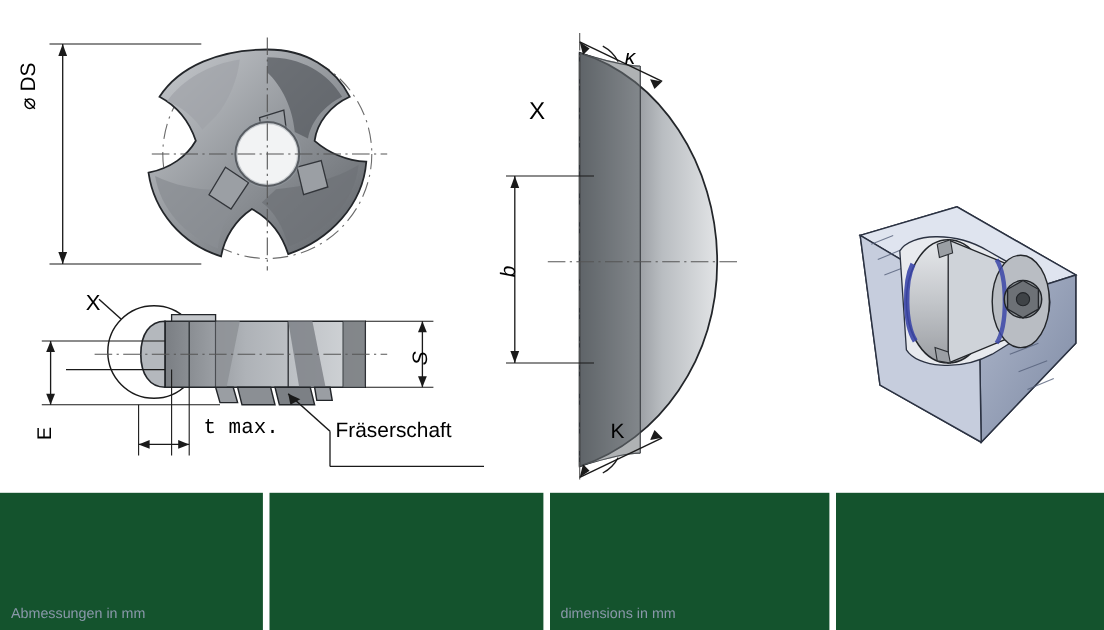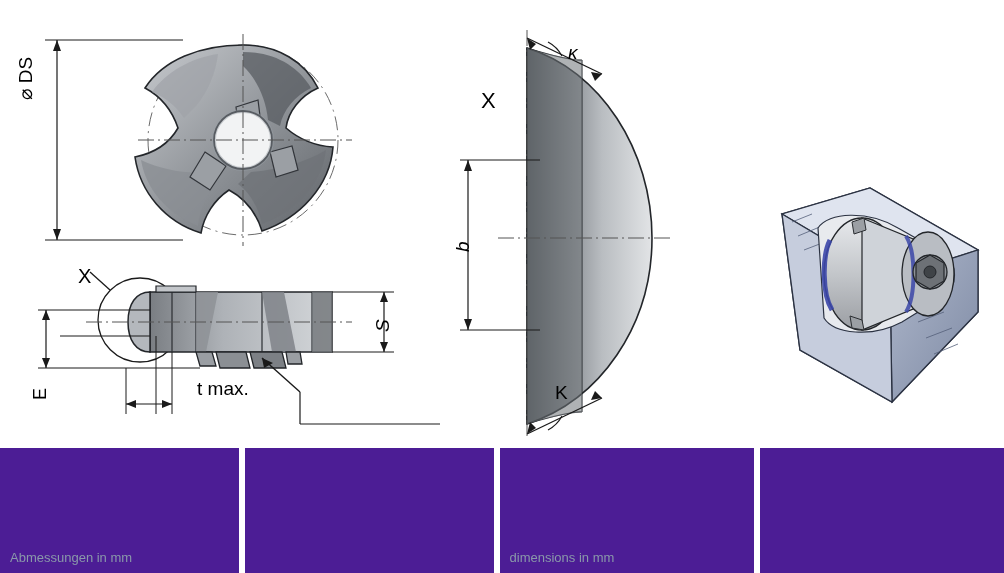--- a/index.html
+++ b/index.html
@@ -33,21 +33,21 @@
   .panels {
     position: absolute;
     left: 0;
     top: 448px;
     width: 1004px;
     height: 125px;
     display: flex;
     gap: 6px;
   }
   .panel {
-    background: #4c1d95;
+    background: #14532d;
     position: relative;
     text-align: right;
   }
   .panel.p1 { width: 240px; }
   .panel.p2 { width: 250px; }
   .panel.p3 { width: 256px; }
   .panel.p4 { width: 245px; }
   .panel-label {
     position: absolute;
     left: 10px;
@@ -91,21 +91,21 @@
     transform: rotate(-90deg);
     transform-origin: left top;
   }
   .lbl-e {
     left: 30px;
     top: 400px;
     font-size: 18px;
     transform: rotate(-90deg);
     transform-origin: left top;
   }
-  .lbl-t { left: 197px; top: 378px; font-size: 19px; }
+  .lbl-t { left: 185px; top: 378px; font-size: 19px; font-family: Liberation Mono, monospace; }
   .lbl-shank {
     left: 305px;
     top: 381px;
     font-size: 19px;
     line-height: 1.15;
     font-weight: 500;
   }
   .lbl-beispiel {
     left: 688px;
     top: 390px;
@@ -329,20 +329,21 @@
   <div class="lbl lbl-x1">X</div>
   <div class="lbl lbl-x2">X</div>
   <div class="lbl lbl-kappa-top">κ</div>
   <div class="lbl lbl-kappa-bot">K</div>
   <div class="lbl lbl-b">b</div>
   <div class="lbl lbl-s">S</div>
   <div class="lbl lbl-e">E</div>
   <div class="lbl lbl-t">t max.</div>
 
   <div class="lbl lbl-shank">
+    <div>Fräserschaft</div>
   </div>
 
 
   <div class="panels">
     <div class="panel p1">
       <div class="panel-label">Abmessungen in mm</div>
     </div>
     <div class="panel p2">
       <div class="panel-label"></div>
     </div>

